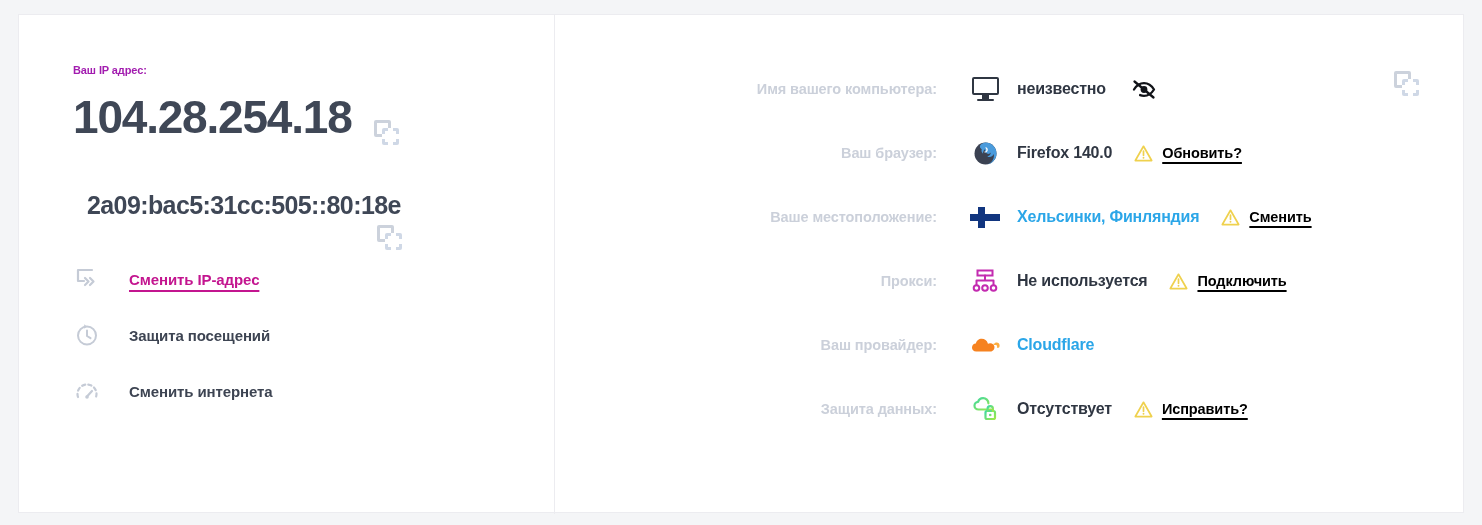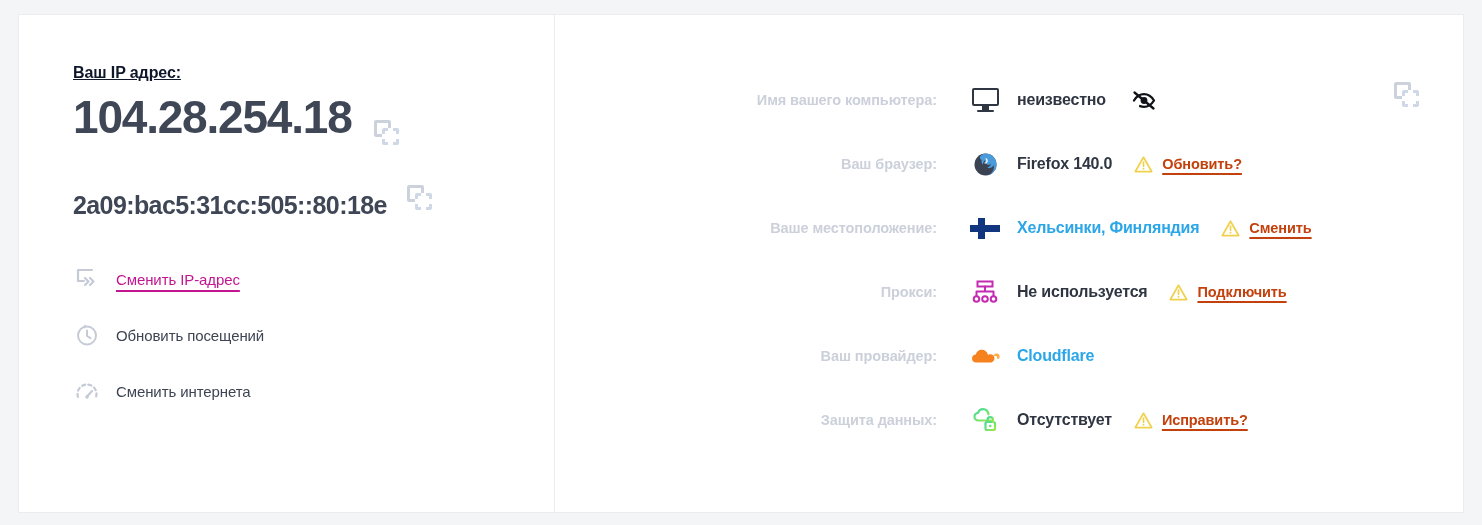--- a/index.html
+++ b/index.html
@@ -37,49 +37,49 @@
     left: 0;
     top: 0;
     width: 535px;
     height: 499px;
   }
 
   .ip-caption {
     position: absolute;
     left: 54px;
     top: 49px;
-    font-size: 16px;
-    font-weight: bold;
-    color: #0f172a;
+    font-size: 11px;
+    font-weight: bold;
+    color: #a21caf;
     letter-spacing: -0.1px;
-    text-decoration: underline;
   }
 
   .ipv4-row {
     position: absolute;
     left: 54px;
     top: 73px;
     display: flex;
     align-items: flex-end;
   }
 
   .ipv4-value {
     font-size: 46px;
     font-weight: bold;
     color: #3f4756;
     letter-spacing: -1.2px;
     line-height: 58px;
   }
 
   .ipv6-row {
     position: absolute;
-    left: 54px;
+    left: 68px;
     top: 170px;
     display: flex;
-    align-items: flex-start;
+    align-items: flex-end;
+    flex-direction: column;
   }
 
   .ipv6-value {
     font-size: 25px;
     font-weight: bold;
     color: #3f4756;
     letter-spacing: -0.6px;
     line-height: 40px;
   }
 
@@ -128,39 +128,39 @@
     width: 28px;
     height: 28px;
     flex: 0 0 auto;
     display: flex;
     align-items: center;
     justify-content: center;
     color: #c5cbd6;
   }
 
   .link-label {
-    margin-left: 15px;
+    margin-left: 28px;
     font-size: 15px;
-    font-weight: normal;
+    font-weight: bold;
     color: #3d4452;
     letter-spacing: -0.1px;
   }
 
   .link-row.accent .link-label {
     color: #c3158f;
     text-decoration: underline;
     text-underline-offset: 5px;
     text-decoration-thickness: 1.5px;
   }
 
   
   .right-panel {
     position: absolute;
     left: 536px;
-    top: 11px;
+    top: 0;
     width: 910px;
     height: 499px;
   }
 
   .info-rows {
     position: absolute;
     left: 0;
     top: 42px;
     width: 910px;
   }
@@ -217,21 +217,21 @@
   .warn-tri {
     width: 19px;
     height: 19px;
     flex: 0 0 auto;
   }
 
   .action-label {
     margin-left: 9px;
     font-size: 14.5px;
     font-weight: bold;
-    color: #c2410c;
+    color: #000000;
     text-decoration: underline;
     text-underline-offset: 4px;
     text-decoration-thickness: 1.5px;
     letter-spacing: -0.1px;
   }
 
   .eye-slash {
     margin-left: 24px;
     width: 28px;
     height: 26px;
@@ -334,21 +334,21 @@
       </div>
 
       <div class="link-row">
         <div class="link-icon">
           <svg width="24" height="24" viewBox="0 0 24 24" fill="none">
             <circle cx="12" cy="12.5" r="9" stroke="#c5cbd6" stroke-width="2"></circle>
             <path d="M12 7.5v5.5l3.5 2.2" stroke="#c5cbd6" stroke-width="2" stroke-linecap="round" stroke-linejoin="round"></path>
             <path d="M12 3.5L9.2 1.2v4.6L12 3.5z" fill="#c5cbd6"></path>
           </svg>
         </div>
-        <div class="link-label">Обновить посещений</div>
+        <div class="link-label">Защита посещений</div>
       </div>
 
       <div class="link-row">
         <div class="link-icon">
           <svg width="26" height="22" viewBox="0 0 26 22" fill="none">
             <path d="M4 17a9.5 9.5 0 1 1 18 0" stroke="#c5cbd6" stroke-width="2.2" stroke-linecap="round" stroke-dasharray="3.2 3.2"></path>
             <path d="M13 16.5l5-5.5" stroke="#c5cbd6" stroke-width="2.2" stroke-linecap="round"></path>
             <circle cx="13" cy="17" r="1.8" fill="#c5cbd6"></circle>
           </svg>
         </div>

